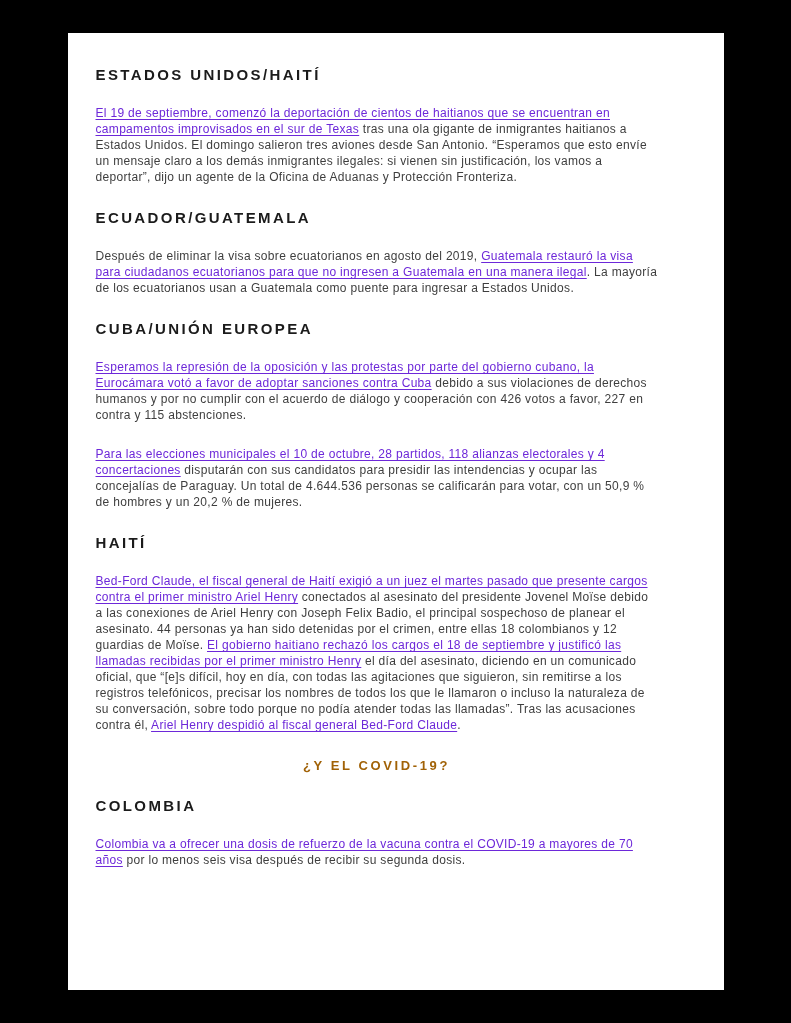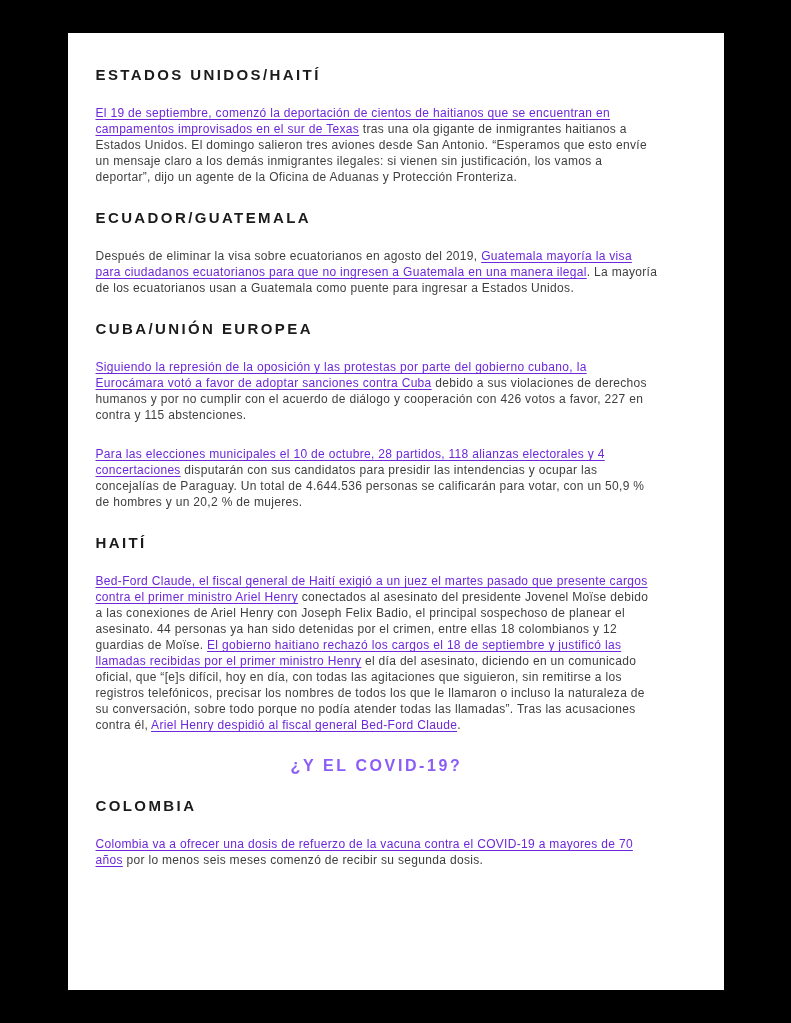--- a/index.html
+++ b/index.html
@@ -28,25 +28,25 @@
   h2.sec-heading {
     font-size: 15px;
     line-height: 19px;
     font-weight: 700;
     letter-spacing: 2.4px;
     color: #1b1b1b;
     margin: 0 0 21px 0;
     text-transform: uppercase;
   }
   h2.covid-heading {
-    font-size: 16px;
+    font-size: 13px;
     line-height: 20px;
     font-weight: 700;
     letter-spacing: 2.6px;
-    color: #8b5cf6;
+    color: #a16207;
     margin: 2px 0 20px 0;
     text-align: center;
   }
   p.body-par {
     font-size: 12px;
     line-height: 16px;
     letter-spacing: 0.32px;
     color: #3e3e3e;
     margin: 0 0 23px 0;
   }
@@ -64,38 +64,38 @@
 <div class="backdrop">
   <div class="paper">
 
     <section>
       <h2 class="sec-heading measure">ESTADOS UNIDOS/HAITÍ</h2>
       <p class="body-par measure"><a class="lnk">El 19 de septiembre, comenzó la deportación de cientos de haitianos que se encuentran en campamentos improvisados en el sur de Texas</a><span> tras una ola gigante de inmigrantes haitianos a Estados Unidos. El domingo salieron tres aviones desde San Antonio. “Esperamos que esto envíe un mensaje claro a los demás inmigrantes ilegales: si vienen sin justificación, los vamos a deportar”, dijo un agente de la Oficina de Aduanas y Protección Fronteriza.</span></p>
     </section>
 
     <section>
       <h2 class="sec-heading measure">ECUADOR/GUATEMALA</h2>
-      <p class="body-par measure"><span>Después de eliminar la visa sobre ecuatorianos en agosto del 2019, </span><a class="lnk">Guatemala mayoría la visa para ciudadanos ecuatorianos para que no ingresen a Guatemala en una manera ilegal</a><span>. La mayoría de los ecuatorianos usan a Guatemala como puente para ingresar a Estados Unidos.</span></p>
+      <p class="body-par measure"><span>Después de eliminar la visa sobre ecuatorianos en agosto del 2019, </span><a class="lnk">Guatemala restauró la visa para ciudadanos ecuatorianos para que no ingresen a Guatemala en una manera ilegal</a><span>. La mayoría de los ecuatorianos usan a Guatemala como puente para ingresar a Estados Unidos.</span></p>
     </section>
 
     <section>
       <h2 class="sec-heading measure">CUBA/UNIÓN EUROPEA</h2>
-      <p class="body-par measure"><a class="lnk">Siguiendo la represión de la oposición y las protestas por parte del gobierno cubano, la Eurocámara votó a favor de adoptar sanciones contra Cuba</a><span> debido a sus violaciones de derechos humanos y por no cumplir con el acuerdo de diálogo y cooperación con 426 votos a favor, 227 en contra y 115 abstenciones.</span></p>
+      <p class="body-par measure"><a class="lnk">Esperamos la represión de la oposición y las protestas por parte del gobierno cubano, la Eurocámara votó a favor de adoptar sanciones contra Cuba</a><span> debido a sus violaciones de derechos humanos y por no cumplir con el acuerdo de diálogo y cooperación con 426 votos a favor, 227 en contra y 115 abstenciones.</span></p>
     </section>
 
     <section>
       <p class="body-par measure"><a class="lnk">Para las elecciones municipales el 10 de octubre, 28 partidos, 118 alianzas electorales y 4 concertaciones</a><span> disputarán con sus candidatos para presidir las intendencias y ocupar las concejalías de Paraguay. Un total de 4.644.536 personas se calificarán para votar, con un 50,9 % de hombres y un 20,2 % de mujeres.</span></p>
     </section>
 
     <section>
       <h2 class="sec-heading measure">HAITÍ</h2>
       <p class="body-par measure"><a class="lnk">Bed-Ford Claude, el fiscal general de Haití exigió a un juez el martes pasado que presente cargos contra el primer ministro Ariel Henry</a><span> conectados al asesinato del presidente Jovenel Moïse debido a las conexiones de Ariel Henry con Joseph Felix Badio, el principal sospechoso de planear el asesinato. 44 personas ya han sido detenidas por el crimen, entre ellas 18 colombianos y 12 guardias de Moïse. </span><a class="lnk">El gobierno haitiano rechazó los cargos el 18 de septiembre y justificó las llamadas recibidas por el primer ministro Henry</a><span> el día del asesinato, diciendo en un comunicado oficial, que “[e]s difícil, hoy en día, con todas las agitaciones que siguieron, sin remitirse a los registros telefónicos, precisar los nombres de todos los que le llamaron o incluso la naturaleza de su conversación, sobre todo porque no podía atender todas las llamadas”. Tras las acusaciones contra él, </span><a class="lnk">Ariel Henry despidió al fiscal general Bed-Ford Claude</a><span>.</span></p>
     </section>
 
     <h2 class="covid-heading measure">¿Y EL COVID-19?</h2>
 
     <section>
       <h2 class="sec-heading measure">COLOMBIA</h2>
-      <p class="body-par measure"><a class="lnk">Colombia va a ofrecer una dosis de refuerzo de la vacuna contra el COVID-19 a mayores de 70 años</a><span> por lo menos seis meses comenzó de recibir su segunda dosis.</span></p>
+      <p class="body-par measure"><a class="lnk">Colombia va a ofrecer una dosis de refuerzo de la vacuna contra el COVID-19 a mayores de 70 años</a><span> por lo menos seis visa después de recibir su segunda dosis.</span></p>
     </section>
 
   </div>
 </div>
 
 </body></html>

